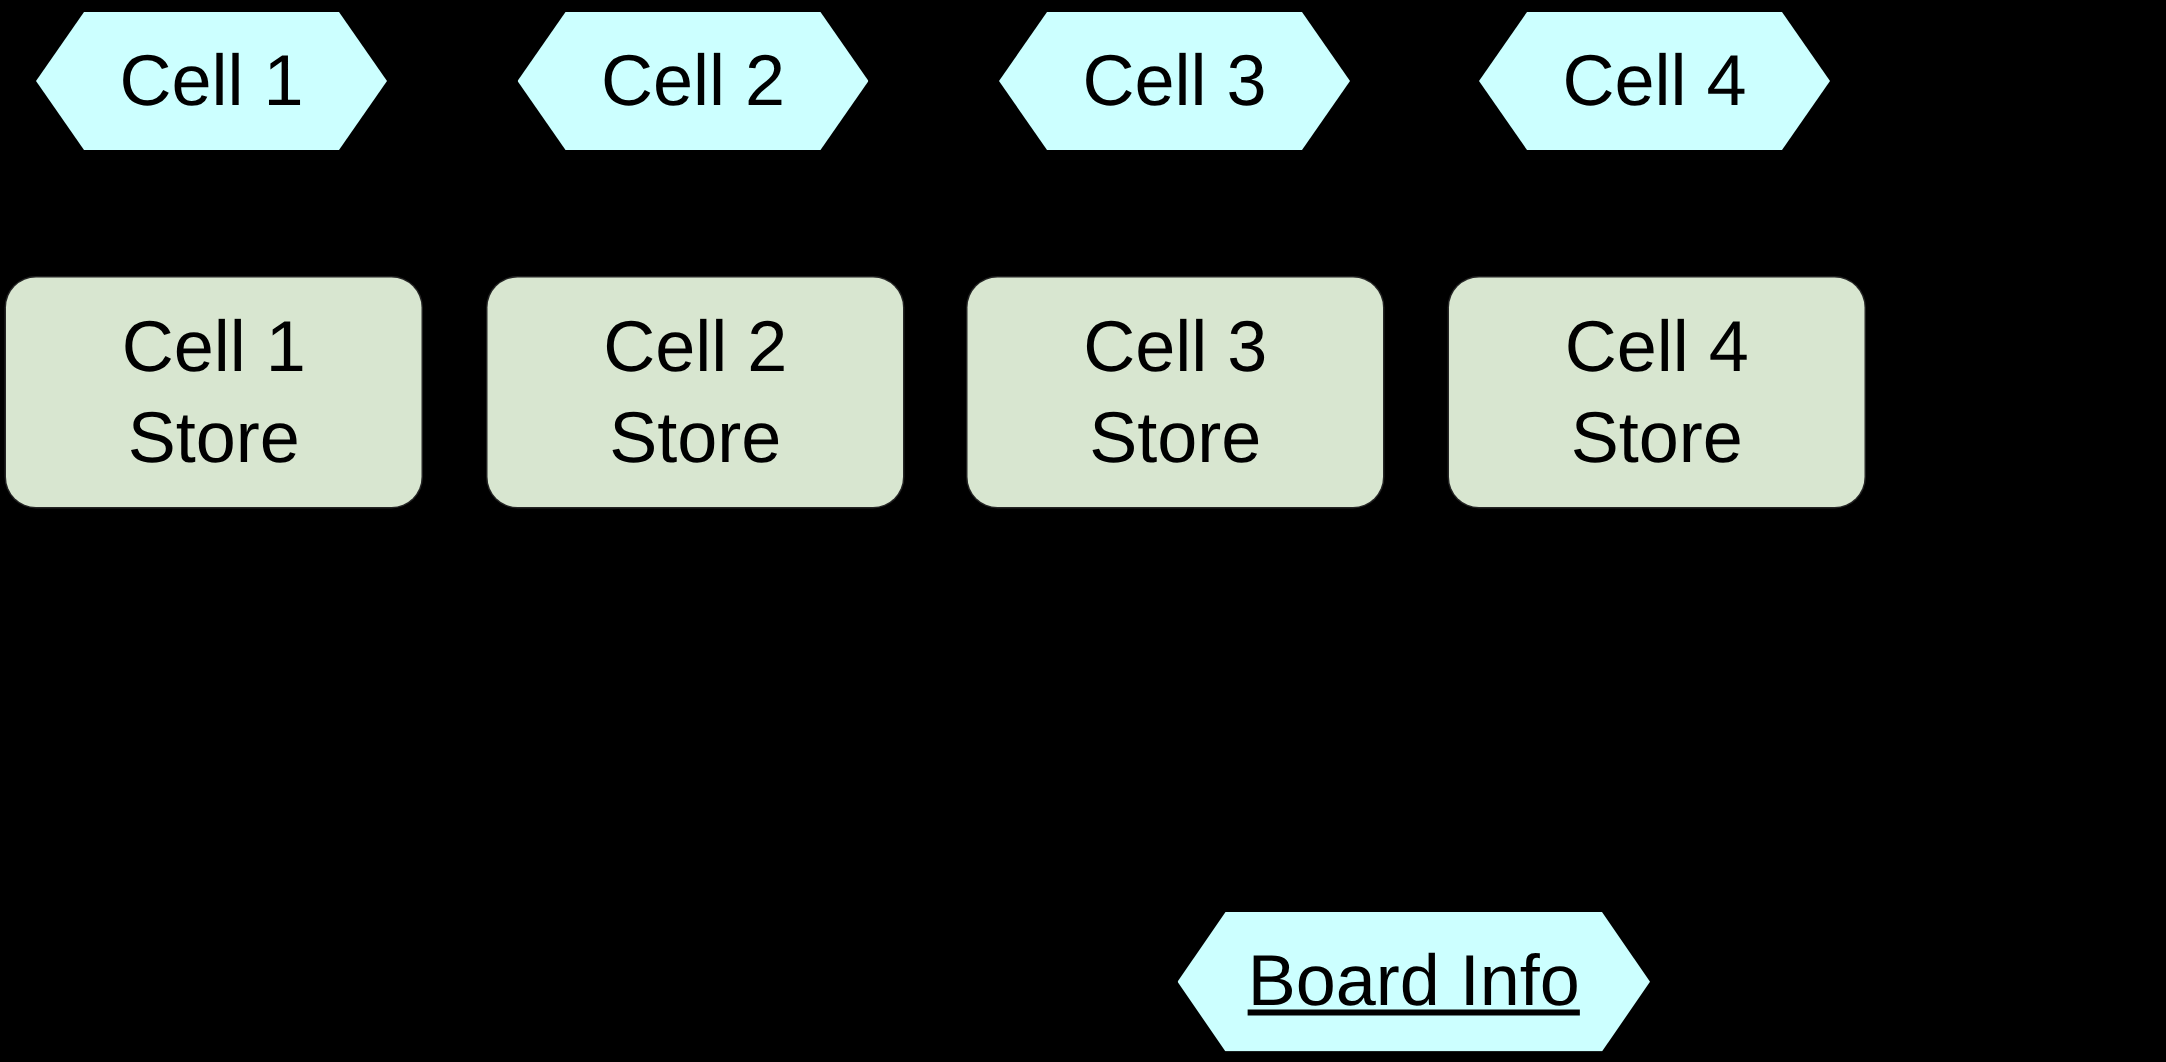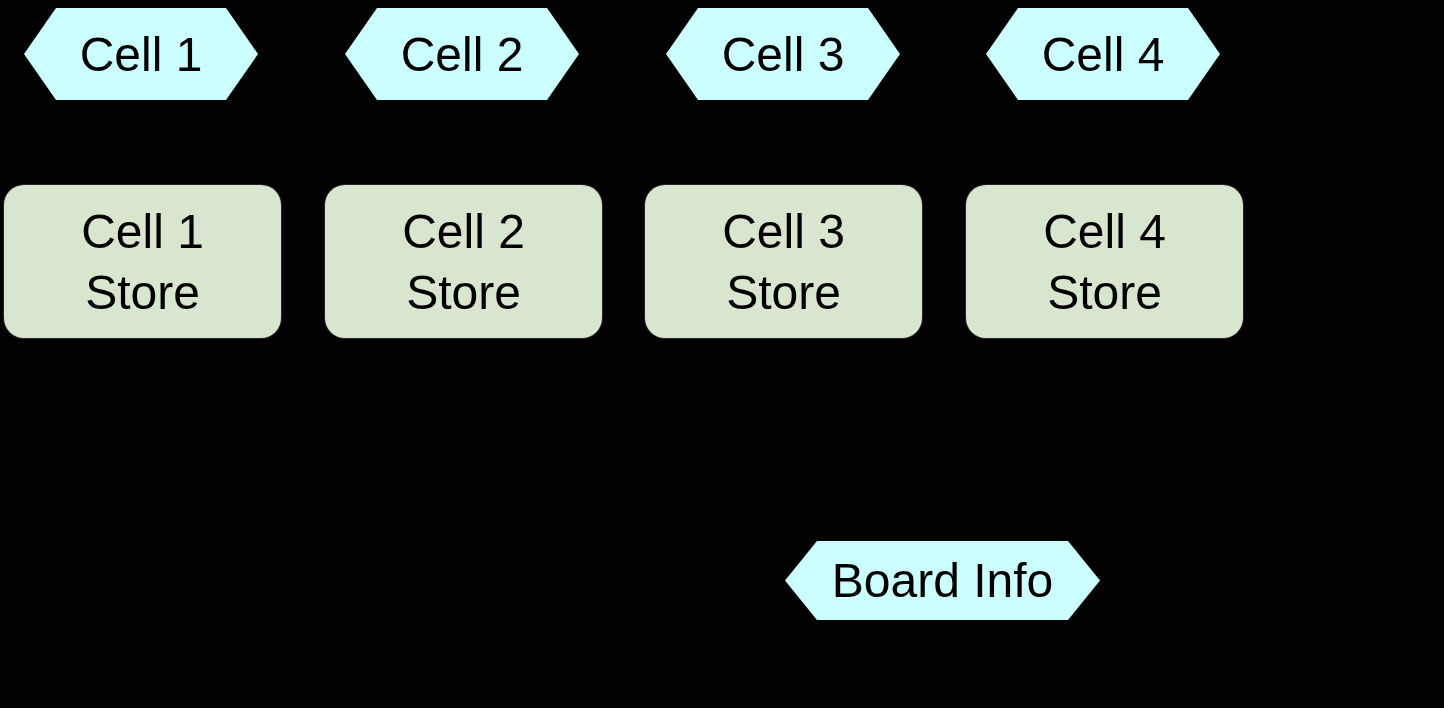--- a/index.html
+++ b/index.html
@@ -51,21 +51,21 @@
   .hex-c4 { left: 986px; top: 8px; width: 234px; height: 92px; }
 
   
   .store-c1 { left: 4px;   top: 185px; width: 277px; height: 153px; }
   .store-c2 { left: 325px; top: 185px; width: 277px; height: 153px; }
   .store-c3 { left: 645px; top: 185px; width: 277px; height: 153px; }
   .store-c4 { left: 966px; top: 185px; width: 277px; height: 153px; }
 
   
   .store-all  { left: 27px;  top: 548px; width: 593px; height: 152px; }
-  .hex-board  { left: 785px; top: 541px; width: 315px; height: 79px; }
+  .hex-board  { left: 785px; top: 608px; width: 315px; height: 93px; text-decoration: underline; }
 </style>
 </head>
 <body>
 
 <div class="canvas">
 
   <div class="node hexagon hex-c1">
     <span>Cell 1</span>
   </div>
   <div class="node hexagon hex-c2">

